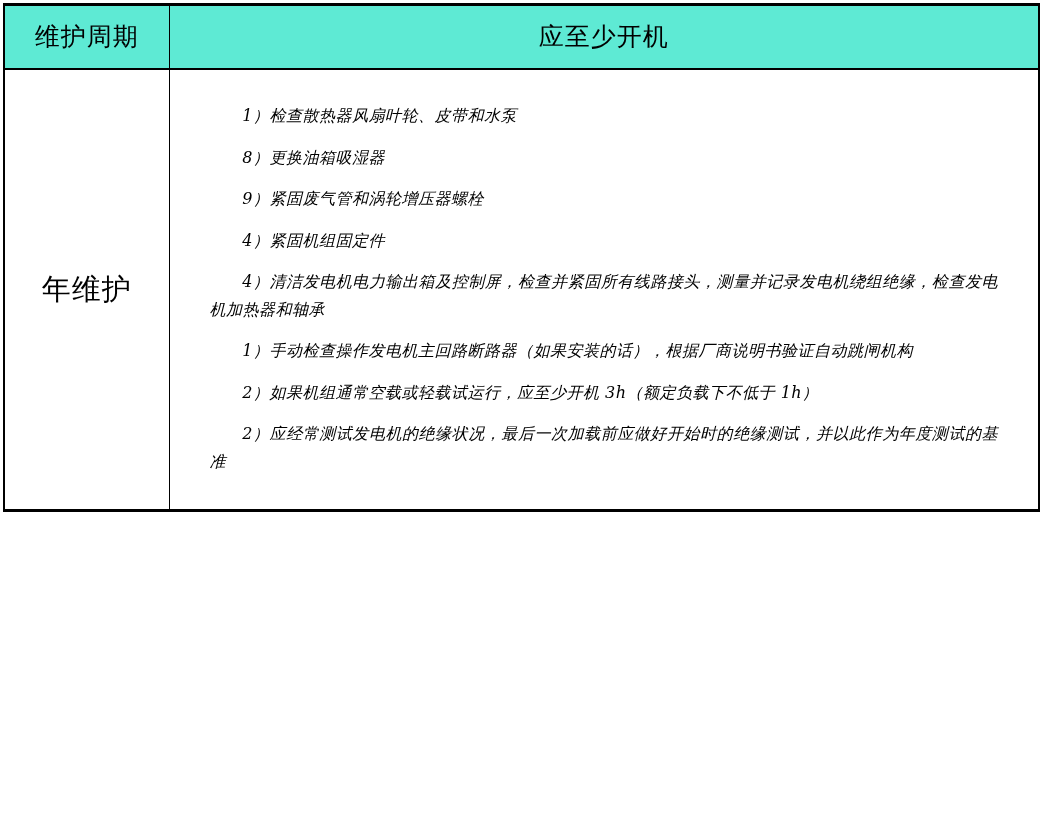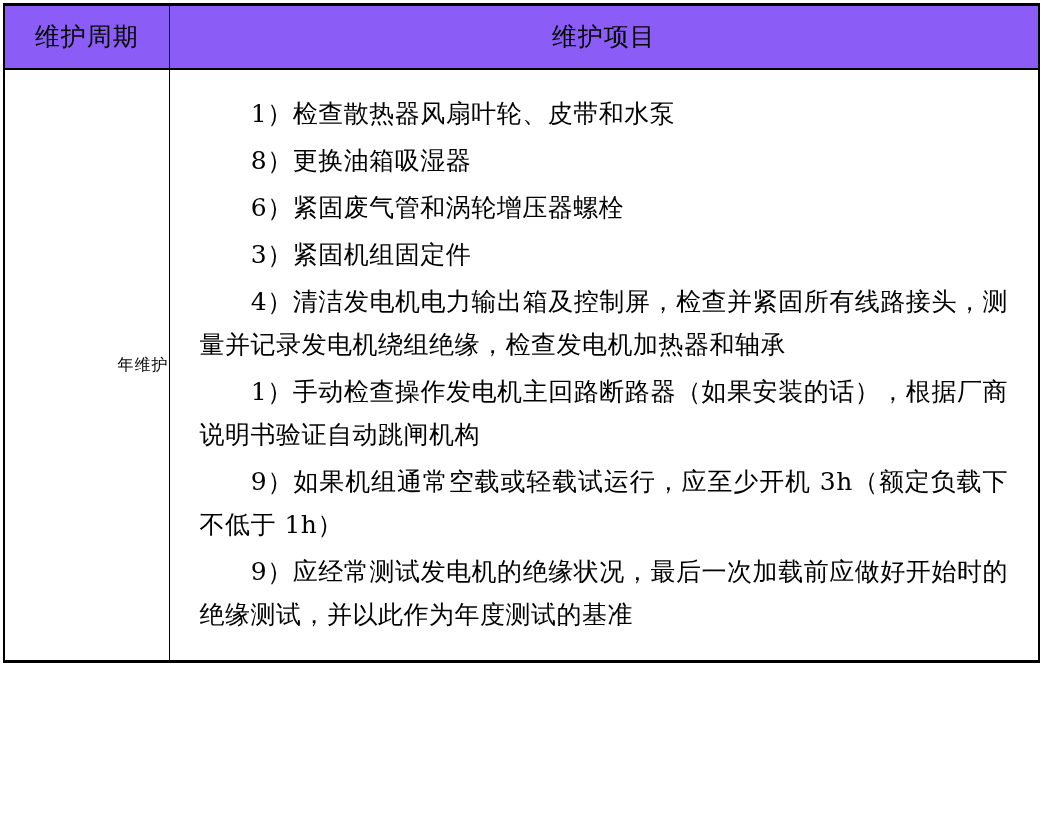--- a/index.html
+++ b/index.html
@@ -36,81 +36,82 @@
     border-left: 2px solid #000;
     border-right: 2px solid #000;
   }
   .maint-table th,
   .maint-table td {
     border: 1px solid #000;
     vertical-align: middle;
     padding: 0;
   }
   .maint-table thead th {
-    background: #8b5cf6;
+    background: #5eead4;
     font-weight: normal;
     font-size: 25px;
     height: 62px;
     line-height: 62px;
     text-align: center;
     letter-spacing: 1px;
     border-bottom: 2px solid #000;
   }
   .maint-table td.period-cell {
-    text-align: right;
-    font-size: 16px;
+    text-align: center;
+    font-size: 29px;
     letter-spacing: 1px;
     vertical-align: middle;
   }
   .maint-table td.items-cell {
     padding: 18px 26px 20px 26px;
     vertical-align: top;
   }
   ol.items-list {
     list-style: none;
     margin: 0;
     padding: 0;
   }
   ol.items-list li {
-    font-size: 25px;
+    font-size: 16px;
     line-height: 1.72;
     text-indent: 2.05em;
     text-align: justify;
     text-justify: inter-ideograph;
     letter-spacing: 0.5px;
-    margin: 4px;
+    margin: 14px;
     padding: 0;
+    font-style: italic;
   }
 </style>
 </head>
 <body>
 
 <div class="page">
   <table class="maint-table">
     <colgroup>
       <col class="col-period">
       <col class="col-items">
     </colgroup>
     <thead>
       <tr>
         <th>维护周期</th>
-        <th>维护项目</th>
+        <th>应至少开机</th>
       </tr>
     </thead>
     <tbody>
       <tr>
         <td class="period-cell">年维护</td>
         <td class="items-cell">
           <ol class="items-list">
             <li>1）检查散热器风扇叶轮、皮带和水泵</li>
             <li>8）更换油箱吸湿器</li>
-            <li>6）紧固废气管和涡轮增压器螺栓</li>
-            <li>3）紧固机组固定件</li>
+            <li>9）紧固废气管和涡轮增压器螺栓</li>
+            <li>4）紧固机组固定件</li>
             <li>4）清洁发电机电力输出箱及控制屏，检查并紧固所有线路接头，测量并记录发电机绕组绝缘，检查发电机加热器和轴承</li>
             <li>1）手动检查操作发电机主回路断路器（如果安装的话），根据厂商说明书验证自动跳闸机构</li>
-            <li>9）如果机组通常空载或轻载试运行，应至少开机 3h（额定负载下不低于 1h）</li>
-            <li>9）应经常测试发电机的绝缘状况，最后一次加载前应做好开始时的绝缘测试，并以此作为年度测试的基准</li>
+            <li>2）如果机组通常空载或轻载试运行，应至少开机 3h（额定负载下不低于 1h）</li>
+            <li>2）应经常测试发电机的绝缘状况，最后一次加载前应做好开始时的绝缘测试，并以此作为年度测试的基准</li>
           </ol>
         </td>
       </tr>
     </tbody>
   </table>
 </div>
 
 </body></html>

